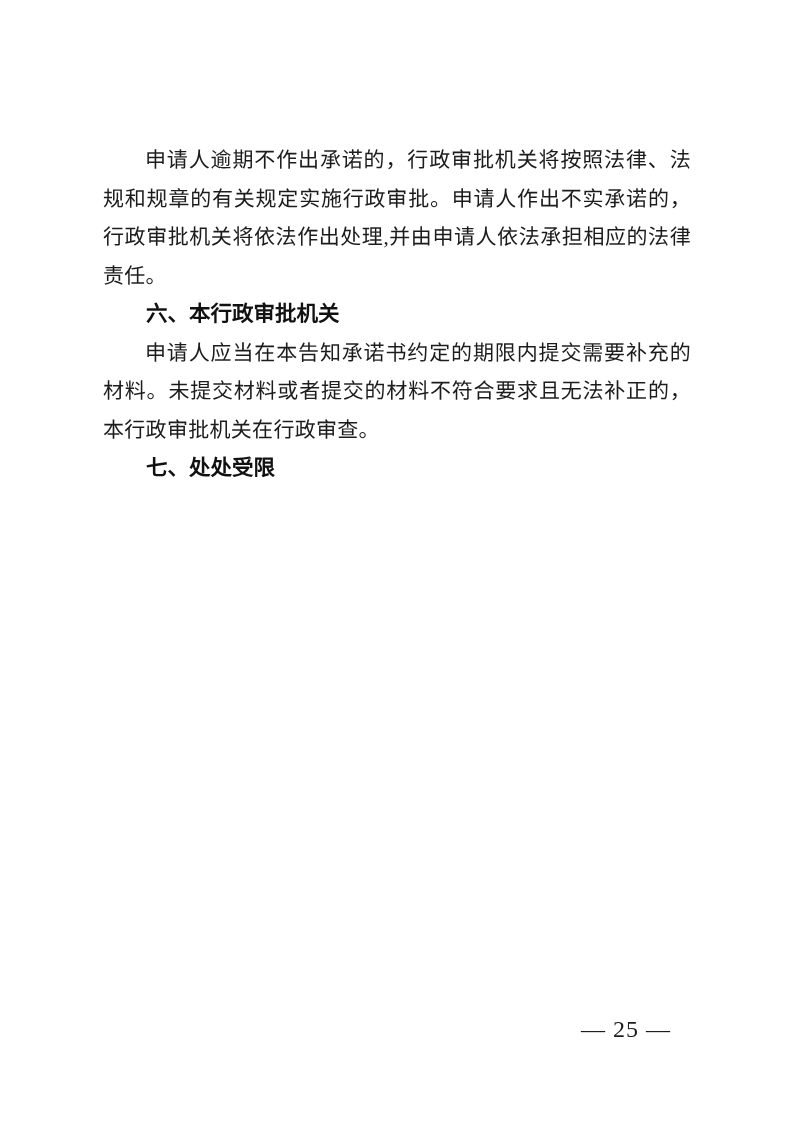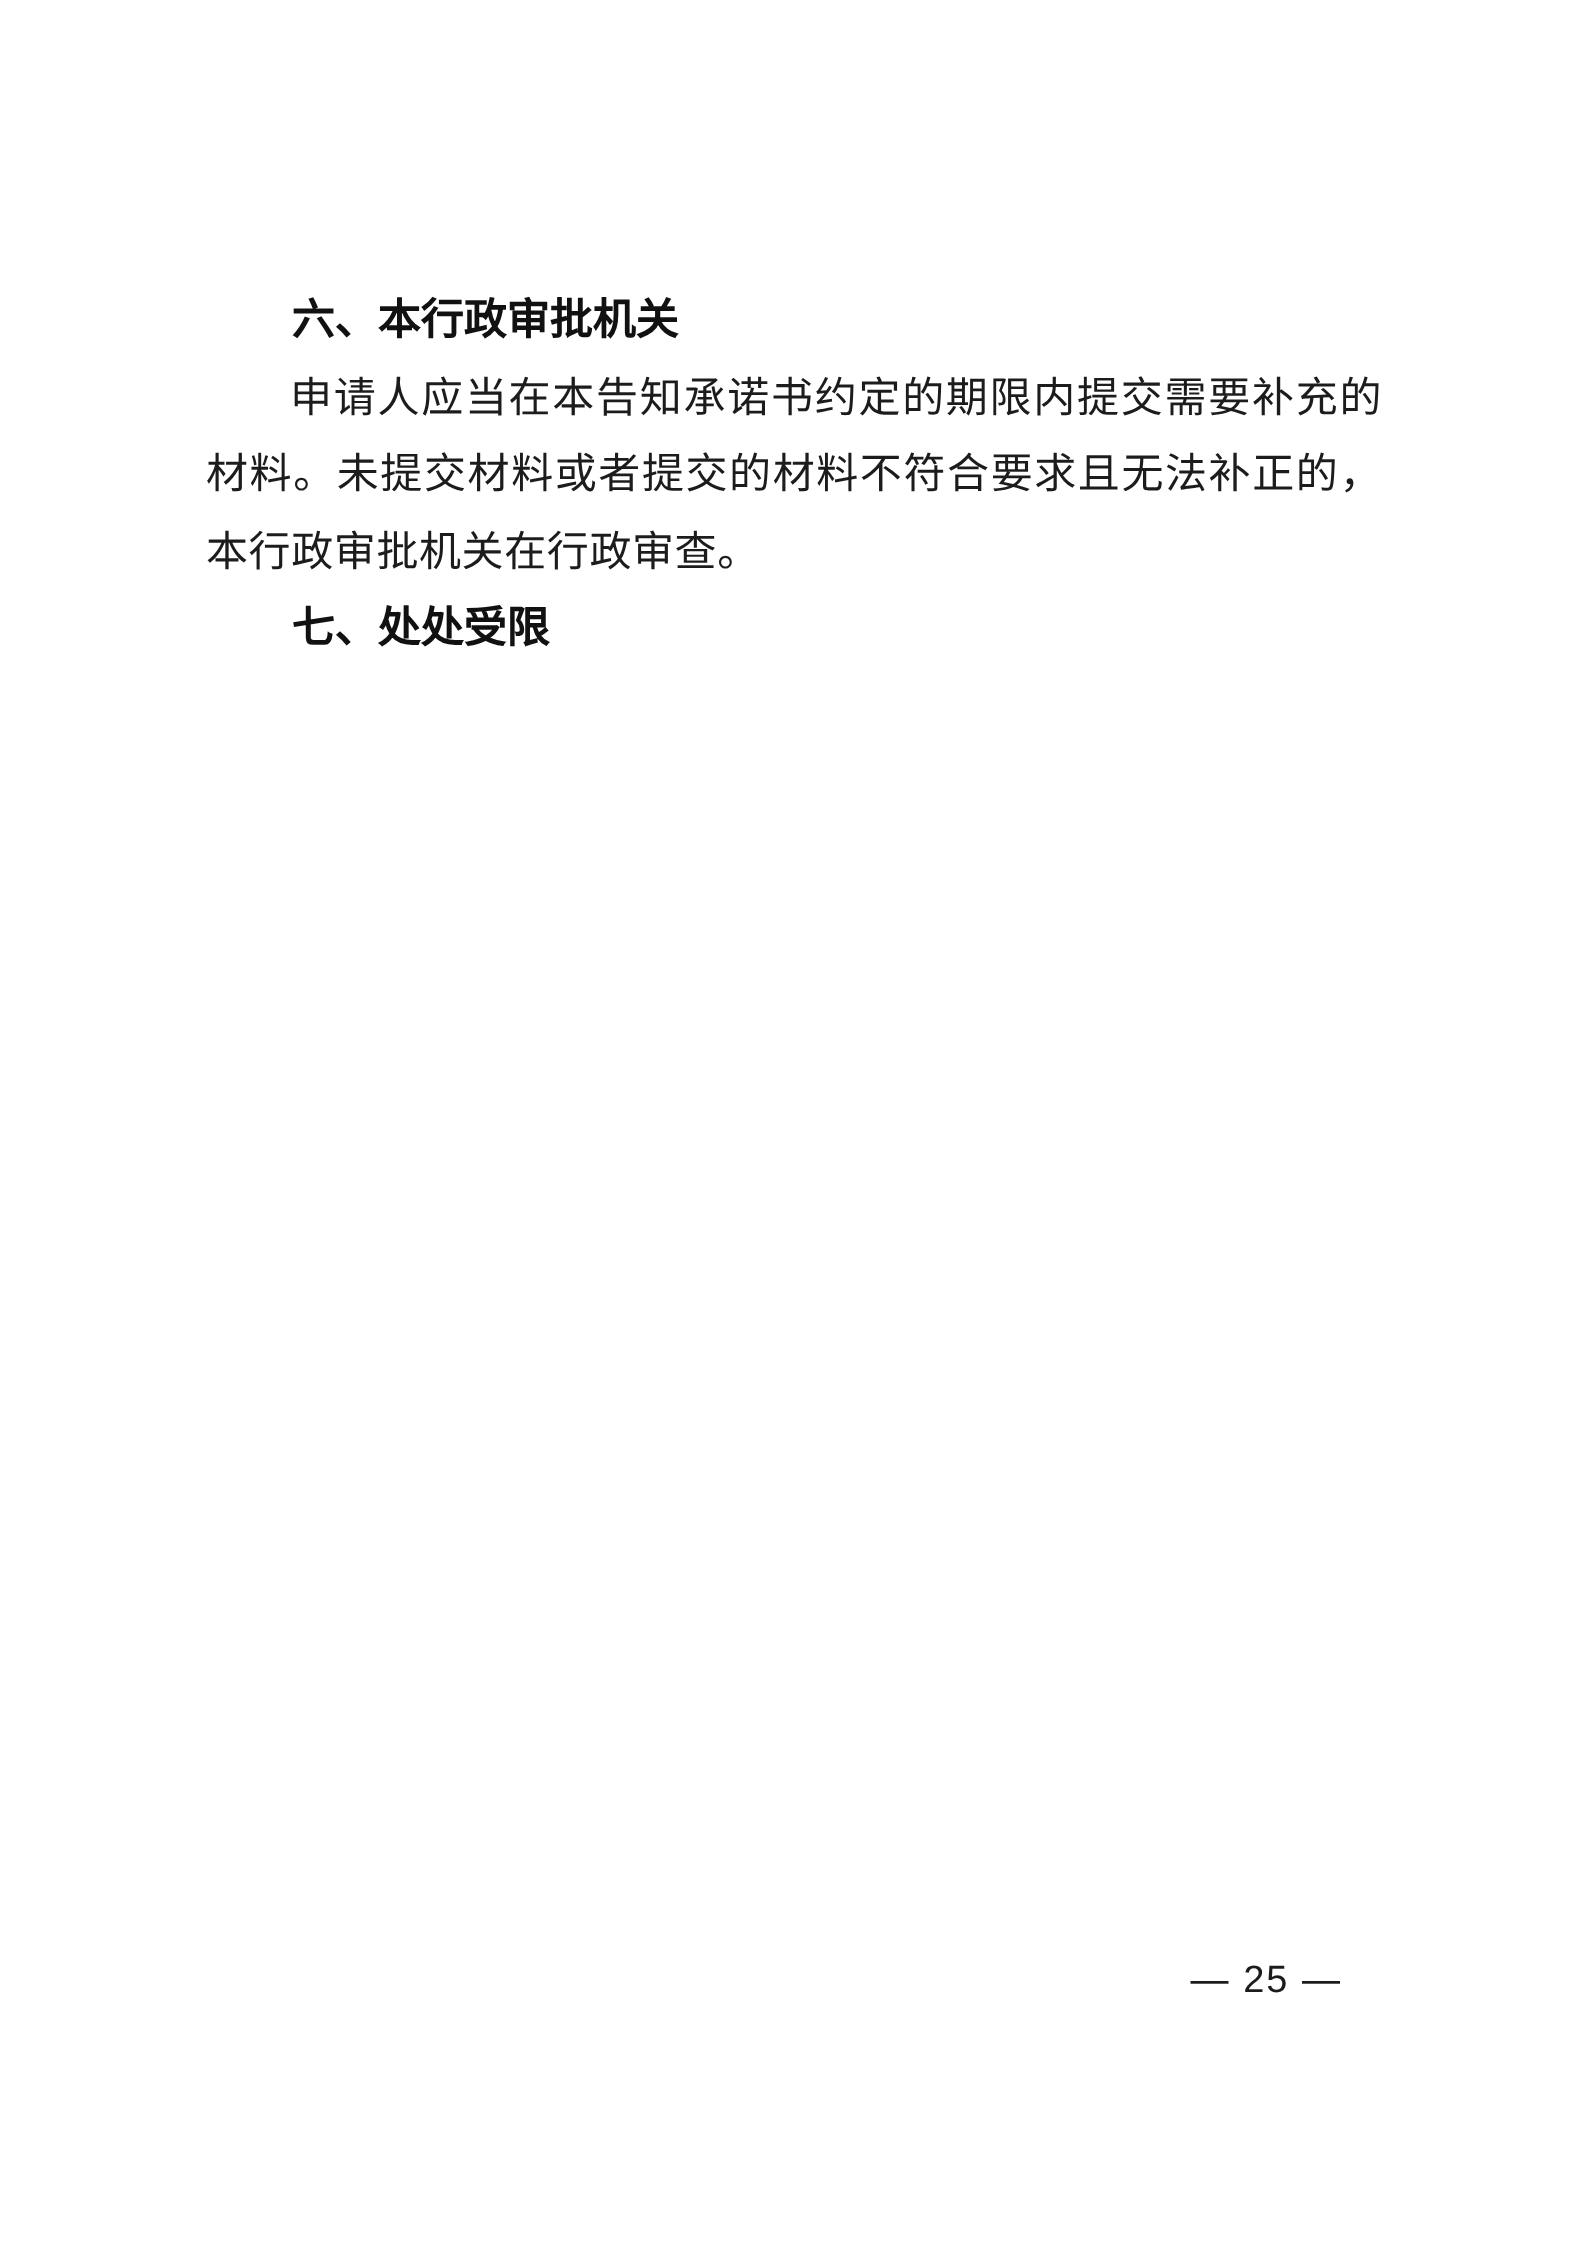--- a/index.html
+++ b/index.html
@@ -38,33 +38,34 @@
     margin: 0;
     font-size: 21.5px;
     line-height: 38.5px;
     text-indent: 2em;
     font-weight: 700;
     font-family: "Liberation Sans", "DejaVu Sans", sans-serif;
     color: #111111;
   }
   .page-number {
     position: absolute;
-    top: 978px;
+    top: 1016px;
     right: 122px;
-    font-size: 19px;
+    font-size: 24px;
     line-height: 26px;
     letter-spacing: 1px;
-    font-family: Liberation Sans, sans-serif;
+    font-family: Liberation Serif, serif;
     color: #1c1c1c;
     white-space: nowrap;
   }
 </style>
 </head>
 <body>
 
 <div class="page">
   <div class="content">
+    <p class="para">申请人逾期不作出承诺的，行政审批机关将按照法律、法规和规章的有关规定实施行政审批。申请人作出不实承诺的，行政审批机关将依法作出处理,并由申请人依法承担相应的法律责任。</p>
     <h2 class="heading">六、本行政审批机关</h2>
     <p class="para">申请人应当在本告知承诺书约定的期限内提交需要补充的材料。未提交材料或者提交的材料不符合要求且无法补正的，本行政审批机关在行政审查。</p>
     <h2 class="heading">七、处处受限</h2>
   </div>
   <div class="page-number">— 25 —</div>
 </div>
 
 </body></html>

